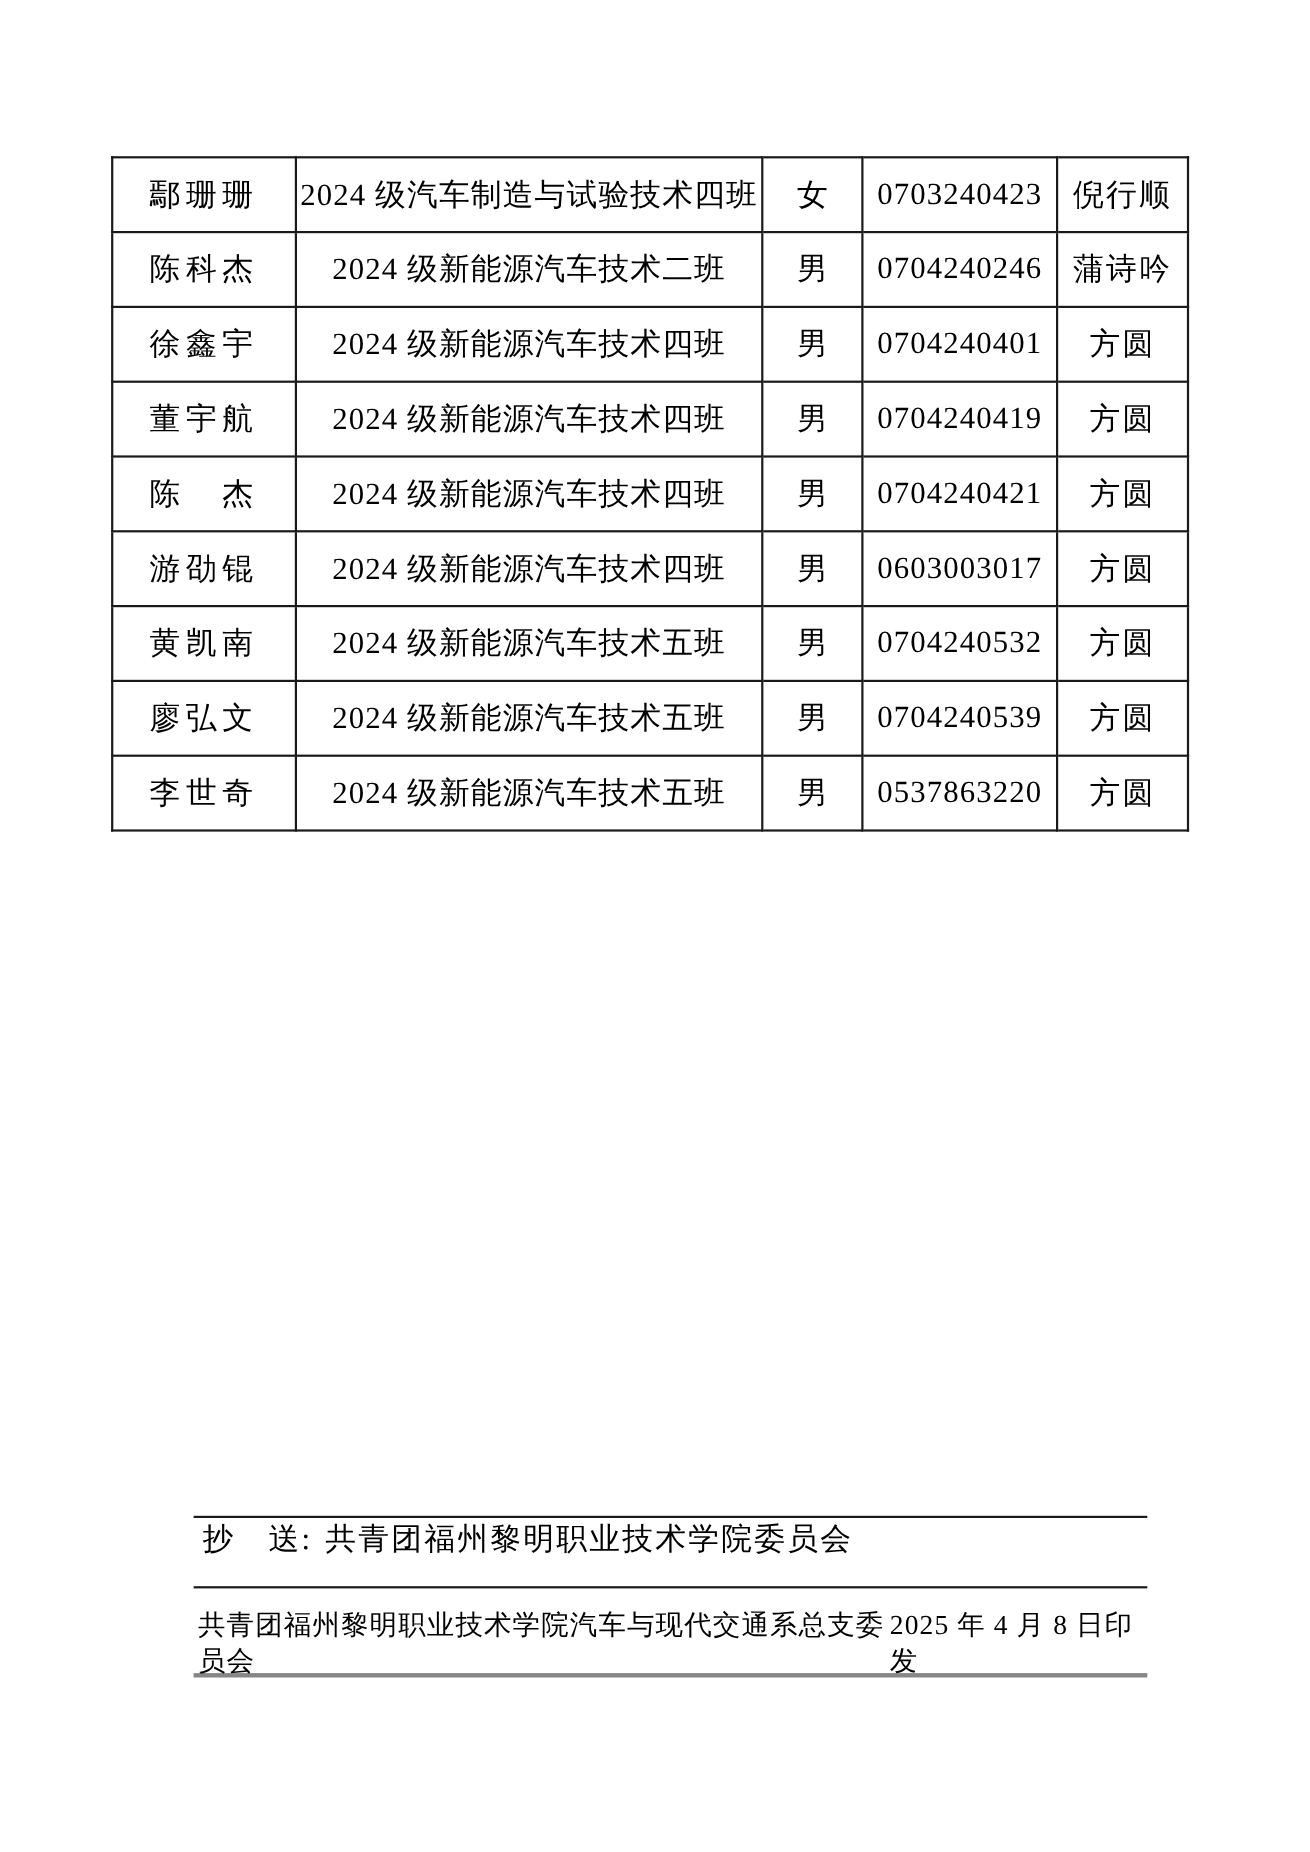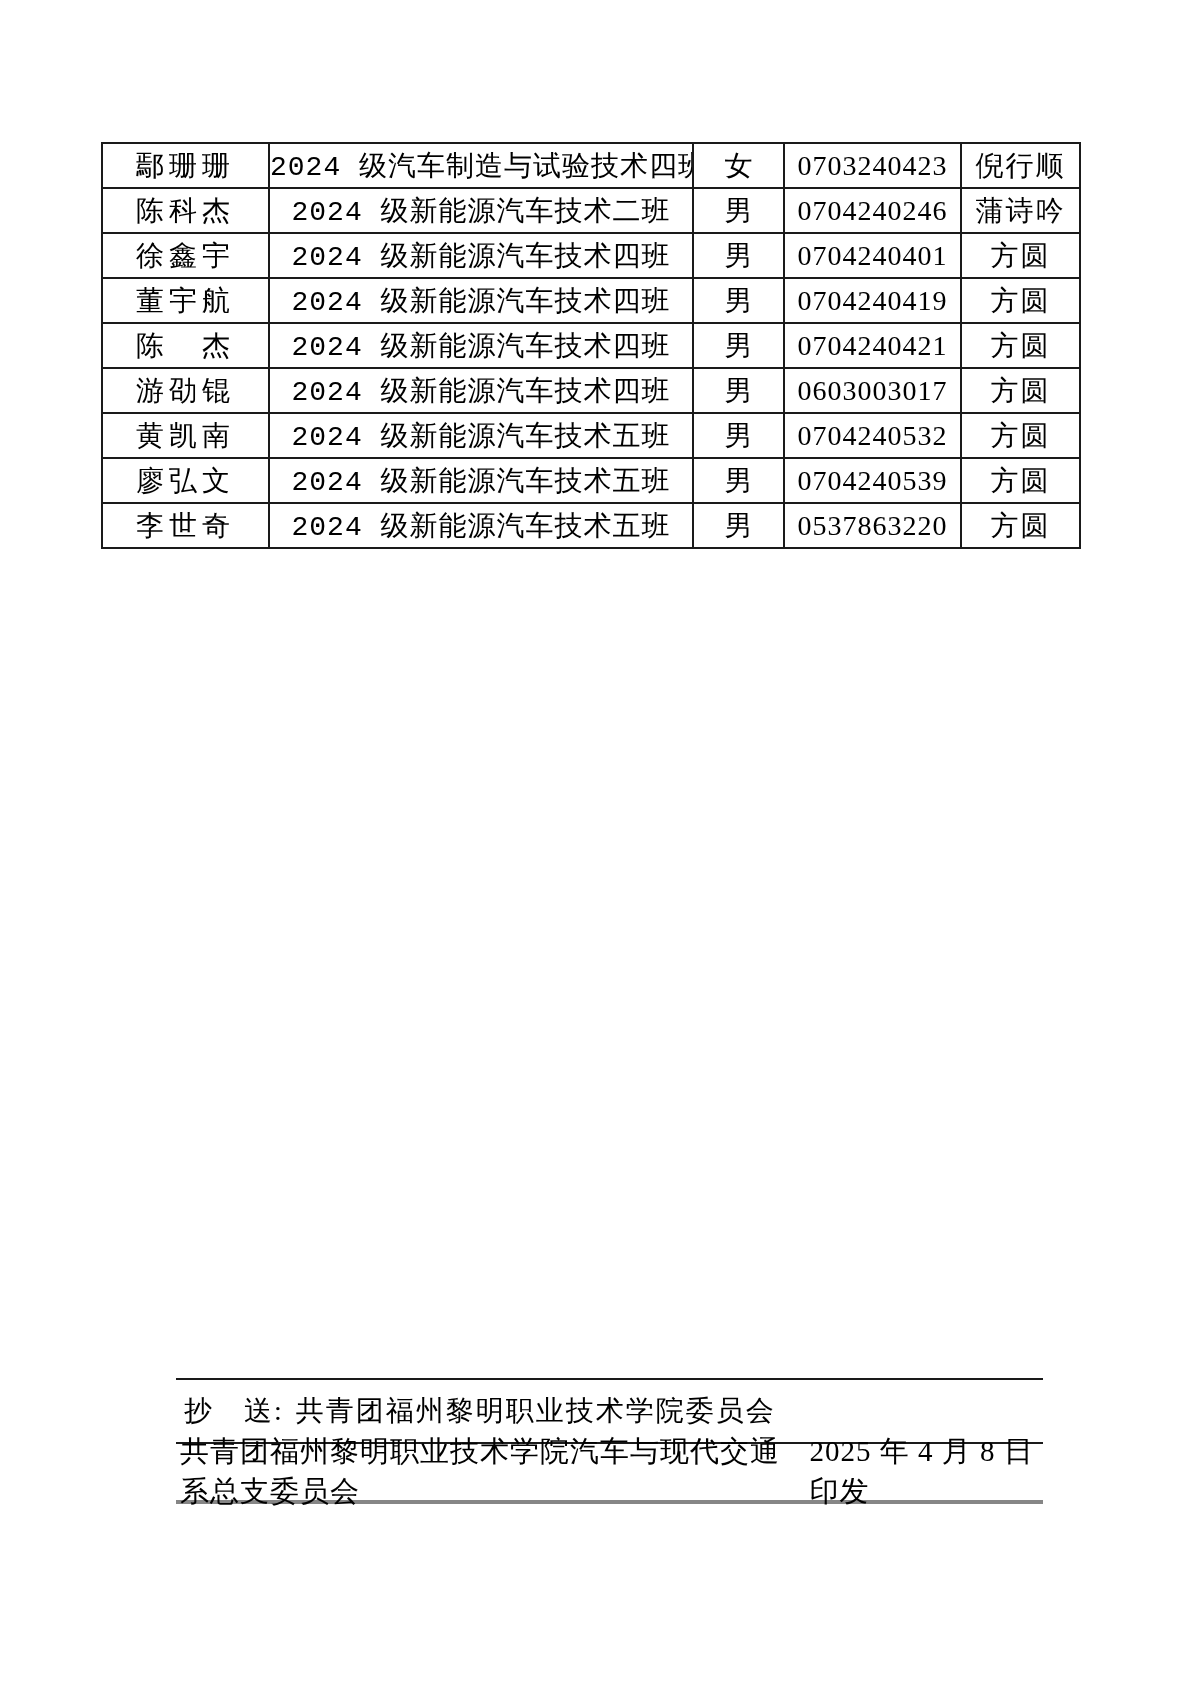--- a/index.html
+++ b/index.html
@@ -15,62 +15,62 @@
 
   
   table.roster {
     position: absolute;
     left: 101px;
     top: 142px;
     width: 978px;
     border-collapse: collapse;
     table-layout: fixed;
   }
-  table.roster tr { height: 45px; }
+  table.roster tr { height: 68px; }
   table.roster td {
     border: 2px solid #1a1a1a;
     text-align: center;
     vertical-align: middle;
     font-size: 28px;
     padding: 0;
     white-space: nowrap;
     overflow: hidden;
   }
   td.col-name      { letter-spacing: 5px; }
-  td.col-class     { letter-spacing: 1px; font-family: Liberation Mono, monospace; }
+  td.col-class     { letter-spacing: 1px; }
   td.col-gender    { letter-spacing: 0; }
   td.col-student_id{ letter-spacing: 1px; margin-top: 47px; }
   td.col-counselor { letter-spacing: 2px; margin-top: 24px; }
 
   
   .footer {
     position: absolute;
     left: 176px;
     top: 1378px;
     width: 867px;
     border-top: 2px solid #1a1a1a;
   }
   .cc-row {
     height: 62px;
     border-bottom: 2px solid #1a1a1a;
     display: flex;
-    align-items: center;
     padding-left: 8px;
     font-size: 28px;
     letter-spacing: 2px;
   }
   .cc-row .cc-label { margin-right: 12px; }
   .issue-row {
     height: 56px;
     display: flex;
     align-items: center;
     justify-content: space-between;
     padding: 0 4px;
-    font-size: 29px;
+    font-size: 25px;
     letter-spacing: 1px;
+    margin-top: 21px;
   }
   .bottom-rule {
     height: 4px;
     width: 100%;
   }
 </style>
 </head>
 <body>
 
 <div class="page">

